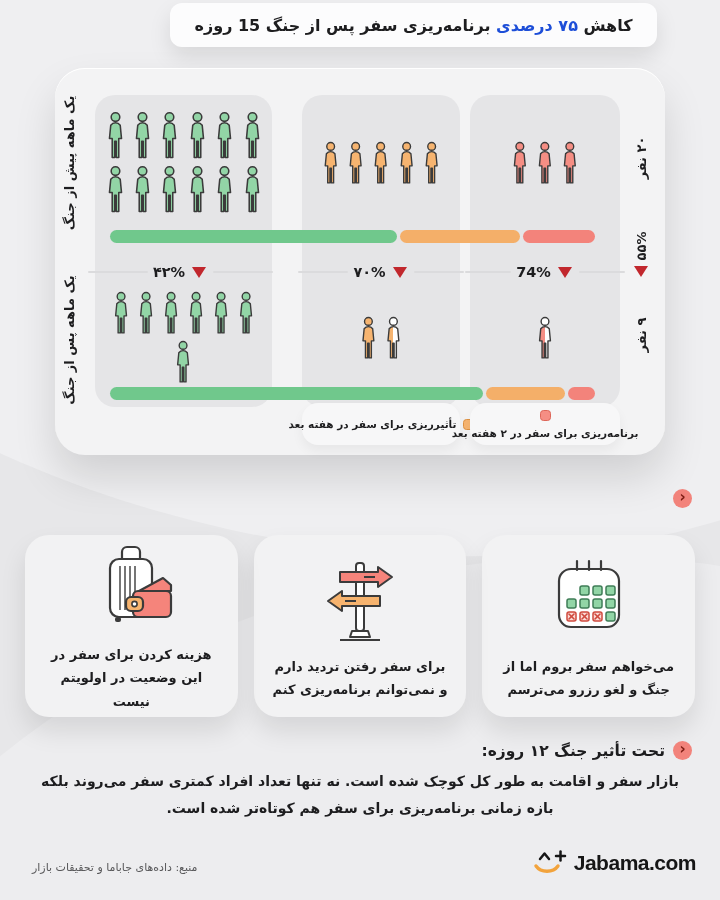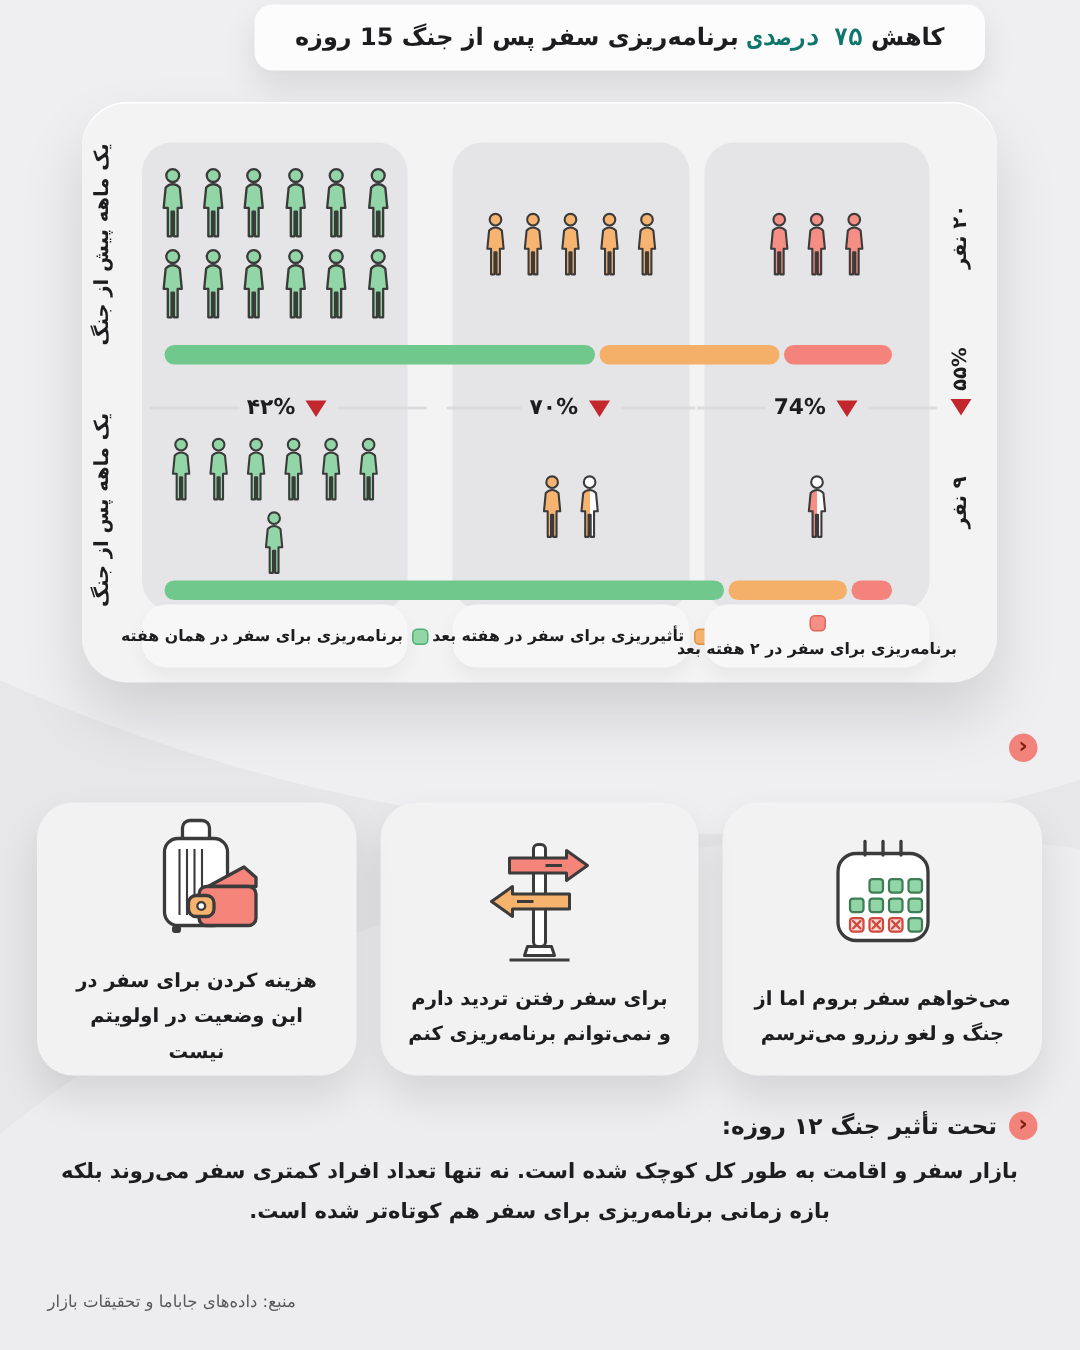--- a/index.html
+++ b/index.html
@@ -15,21 +15,21 @@
   .sw2 { width:1300px; height:820px; left:-180px; top:570px; background:#ededef; transform:rotate(-12deg); }
   .content { position:absolute; inset:0; }
 
   
   .title-card {
     position:absolute; left:170px; top:3px; width:487px; height:44px;
     background:#fcfcfd; border-radius:12px; box-shadow:0 10px 22px rgba(0,0,0,.10);
     display:flex; align-items:center; justify-content:center;
   }
   .ttext { font-weight:bold; font-size:16px; white-space:nowrap; }
-  .hl { color:#0f766e;font-family:Liberation Mono, monospace; }
+  .hl { color:#1d4ed8; }
 
   
   .chart-card {
     position:absolute; left:55px; top:68px; width:610px; height:387px;
     background:#f3f3f4; border-radius:30px;
     box-shadow:0 22px 42px rgba(0,0,0,.13), inset 0 1px 0 #ffffff;
   }
   .panel { position:absolute; top:27px; height:312px; background:#e5e5e7; border-radius:20px; }
   .p1 { left:40px; width:177px; } .p2 { left:247px; width:158px; } .p3 { left:415px; width:150px; }
 
@@ -42,21 +42,21 @@
           border-top:11px solid #c1272d; }
 
   .pgroup { position:absolute; transform:translateX(-50%); display:flex; flex-direction:column;
             justify-content:center; align-items:center; gap:4px; direction:ltr; }
   .pline { display:flex; gap:5px; justify-content:center; }
 
   .bar { position:absolute; left:55px; width:485px; height:13px; display:flex; gap:3px; direction:ltr; }
   .seg { flex-basis:0; border-radius:7px; }
 
   .drop { position:absolute; top:191px; height:26px; display:flex; align-items:center; gap:5px; direction:ltr; }
-  .d1 { left:45px; width:185px; } .d2 { left:243px; width:166px; } .d3 { left:410px; width:160px; }
+  .d1 { left:33px; width:185px; } .d2 { left:243px; width:166px; } .d3 { left:410px; width:160px; }
   .dline { flex:1; height:2px; background:#dbdbdd; border-radius:1px; }
   .dval { font-weight:bold; font-size:14.5px; direction:ltr; unicode-bidi:isolate; }
   .tri { width:0; height:0; border-left:7px solid transparent; border-right:7px solid transparent;
          border-top:11px solid #c1272d; margin:0 2px; }
 
   .lpill { position:absolute; top:335px; height:42px; background:#f7f7f8; border-radius:16px;
            display:flex; align-items:center; justify-content:center; gap:6px;
            box-shadow:0 6px 12px rgba(0,0,0,.05); }
   .chip { width:11px; height:11px; border-radius:3.5px; border:1.5px solid; flex:none; }
   .ltxt { font-size:10.5px; font-weight:bold; white-space:nowrap; }
@@ -287,24 +287,20 @@
             </defs>
             <circle cx="13" cy="7" r="5" fill="#ffffff" stroke="#3b3b3b" stroke-width="1.8"></circle>
             <path d="M7.5,16.5 C9,14.6 11,13.7 13,13.7 C15,13.7 17,14.6 18.5,16.5 L20,32 L16.8,32 L16.8,54 L13.9,54 L13.9,35 L12.1,35 L12.1,54 L9.2,54 L9.2,32 L6,32 Z" fill="url(#pg30)" stroke="#3b3b3b" stroke-width="1.8" stroke-linejoin="round"></path>
           </svg>
         </div>
       </div>
       <div class="bar" style="top: 319px;">
         <div class="seg" style="flex-grow: 7; background: rgb(112, 200, 140);"></div>
         <div class="seg" style="flex-grow: 1.5; background: rgb(244, 175, 105);"></div>
         <div class="seg" style="flex-grow: 0.5; background: rgb(243, 131, 123);"></div>
-      </div>
-      <div class="lpill" style="left: 40px; width: 177px;">
-        <span class="chip" style="background:#92d5a6;border-color:#4fae72"></span>
-        <span class="ltxt">برنامه‌ریزی برای سفر در همان هفته</span>
       </div>
       <div class="lpill" style="left: 247px; width: 158px;">
         <span class="chip" style="background:#f6b470;border-color:#dd9142"></span>
         <span class="ltxt">تأثیر‌ریزی برای سفر در هفته بعد</span>
       </div>
       <div class="lpill" style="left: 415px; width: 150px; flex-direction: column;">
         <span class="chip" style="background:#f58e84;border-color:#dd6659"></span>
         <span class="ltxt">برنامه‌ریزی برای سفر در ۲ هفته بعد</span>
       </div>
     </section>
@@ -388,14 +384,23 @@
   <section class="impact">
     <div class="sec-head">
       <span class="hicon">‹</span>
       <span>تحت تأثیر جنگ ۱۲ روزه:</span>
     </div>
     <p>بازار سفر و اقامت به طور کل کوچک شده است. نه تنها تعداد افراد کمتری سفر می‌روند بلکه بازه زمانی برنامه‌ریزی برای سفر هم کوتاه‌تر شده است.</p>
   </section>
 
   <div class="source">منبع: داده‌های جاباما و تحقیقات بازار</div>
 
+  <div class="brand">
+    <svg width="38" height="28" viewBox="0 0 38 28">
+      <path d="M5,17 C10,24 22,24 27,17" fill="none" stroke="#f2a33c" stroke-width="3.4" stroke-linecap="round"></path>
+      <path d="M9,10 L13.5,4.5 L18,10" fill="none" stroke="#161616" stroke-width="2.5" stroke-linecap="round" stroke-linejoin="round"></path>
+      <line x1="25" y1="7" x2="34" y2="7" stroke="#161616" stroke-width="2.5" stroke-linecap="round"></line>
+      <line x1="29.5" y1="2.5" x2="29.5" y2="11.5" stroke="#161616" stroke-width="2.5" stroke-linecap="round"></line>
+    </svg>
+    <span class="brand-text">Jabama.com</span>
+  </div>
 
 </div>
 
 </body></html>

